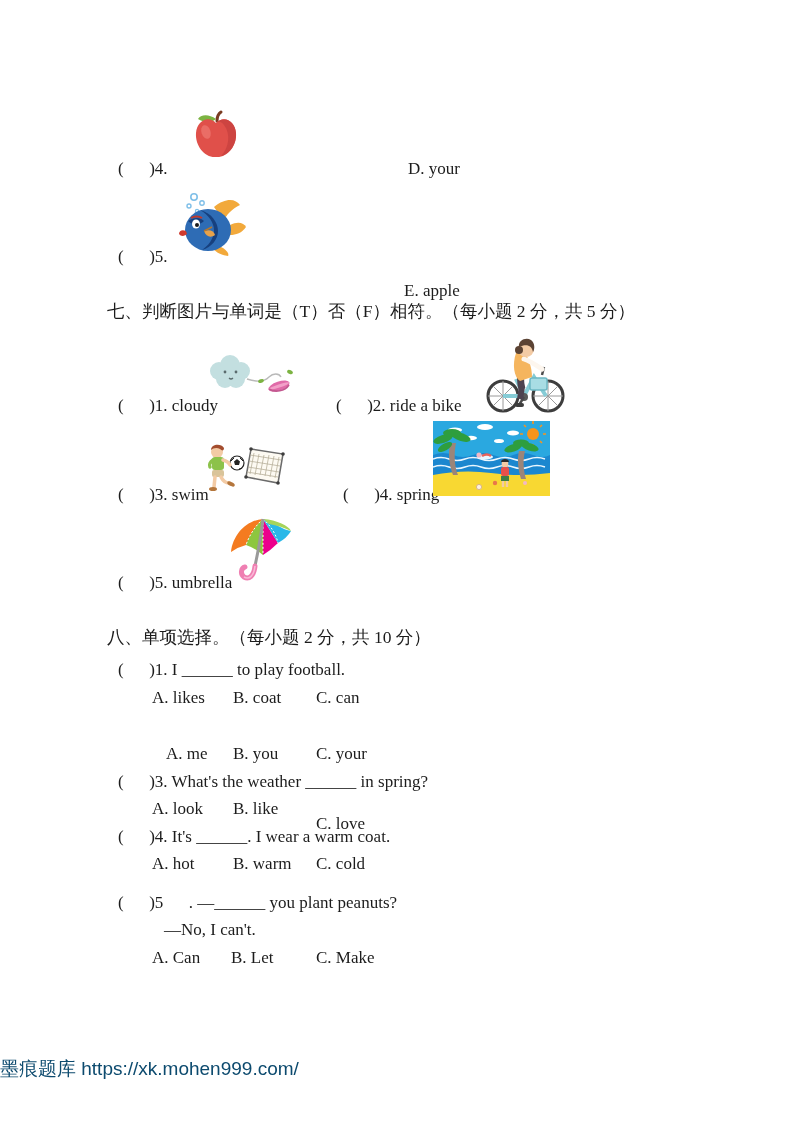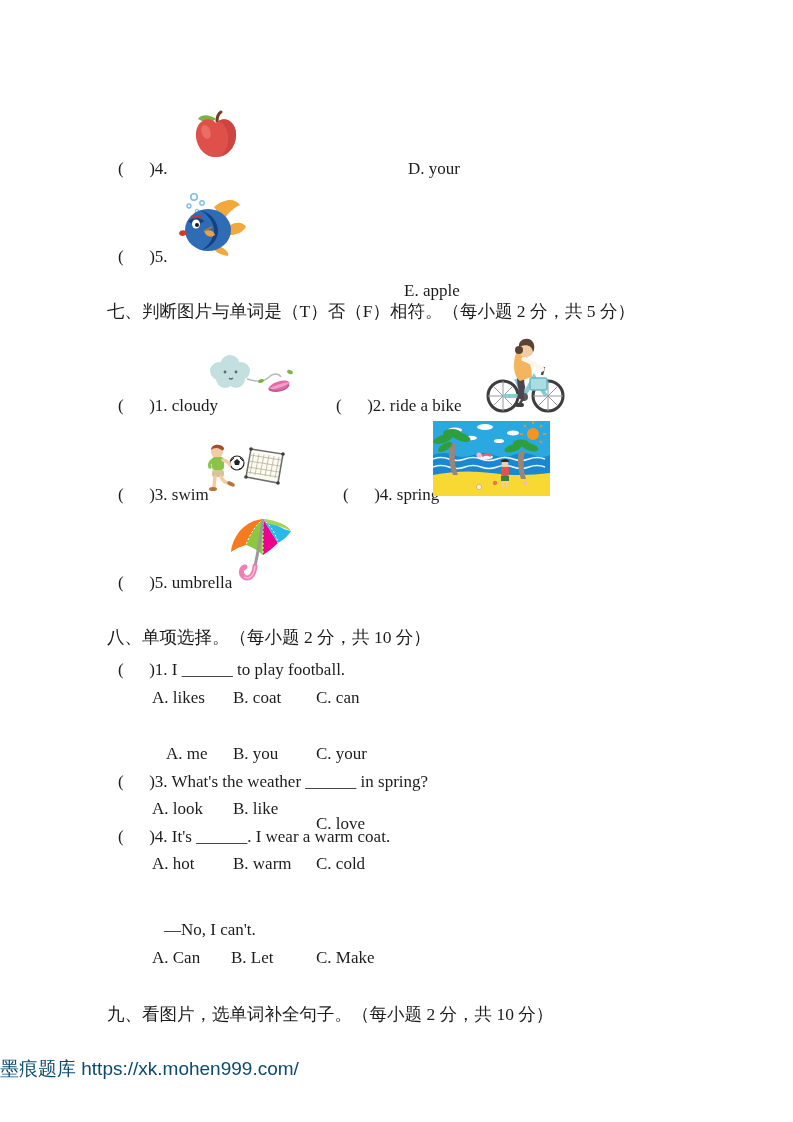--- a/index.html
+++ b/index.html
@@ -237,22 +237,22 @@
   <div class="t" style="left:118px; top:771px;">(      )3. What's the weather ______ in spring?</div>
   <div class="t" style="left:152px; top:798px;">A. look</div>
   <div class="t" style="left:233px; top:798px;">B. like</div>
   <div class="t" style="left:316px; top:798px;margin-top:15px;">C. love</div>
 
   <div class="t" style="left:118px; top:826px;">(      )4. It's ______. I wear a warm coat.</div>
   <div class="t" style="left:152px; top:853px;">A. hot</div>
   <div class="t" style="left:233px; top:853px;">B. warm</div>
   <div class="t" style="left:316px; top:853px;">C. cold</div>
 
+  <div class="t" style="left:118px; top:892px;">(      )5      . —______ you plant peanuts?</div>
   <div class="t" style="left:164px; top:919px;">—No, I can't.</div>
   <div class="t" style="left:152px; top:947px;">A. Can</div>
   <div class="t" style="left:231px; top:947px;">B. Let</div>
   <div class="t" style="left:316px; top:947px;">C. Make</div>
 
-  <div class="t title" style="left:107px; top:1003px;">九、看图片，选单词补全句子。（每小题 2 分，共 10 分）</div>
 
   <div class="footer">墨痕题库 https://xk.mohen999.com/</div>
 
 </div>
 
 </body></html>

